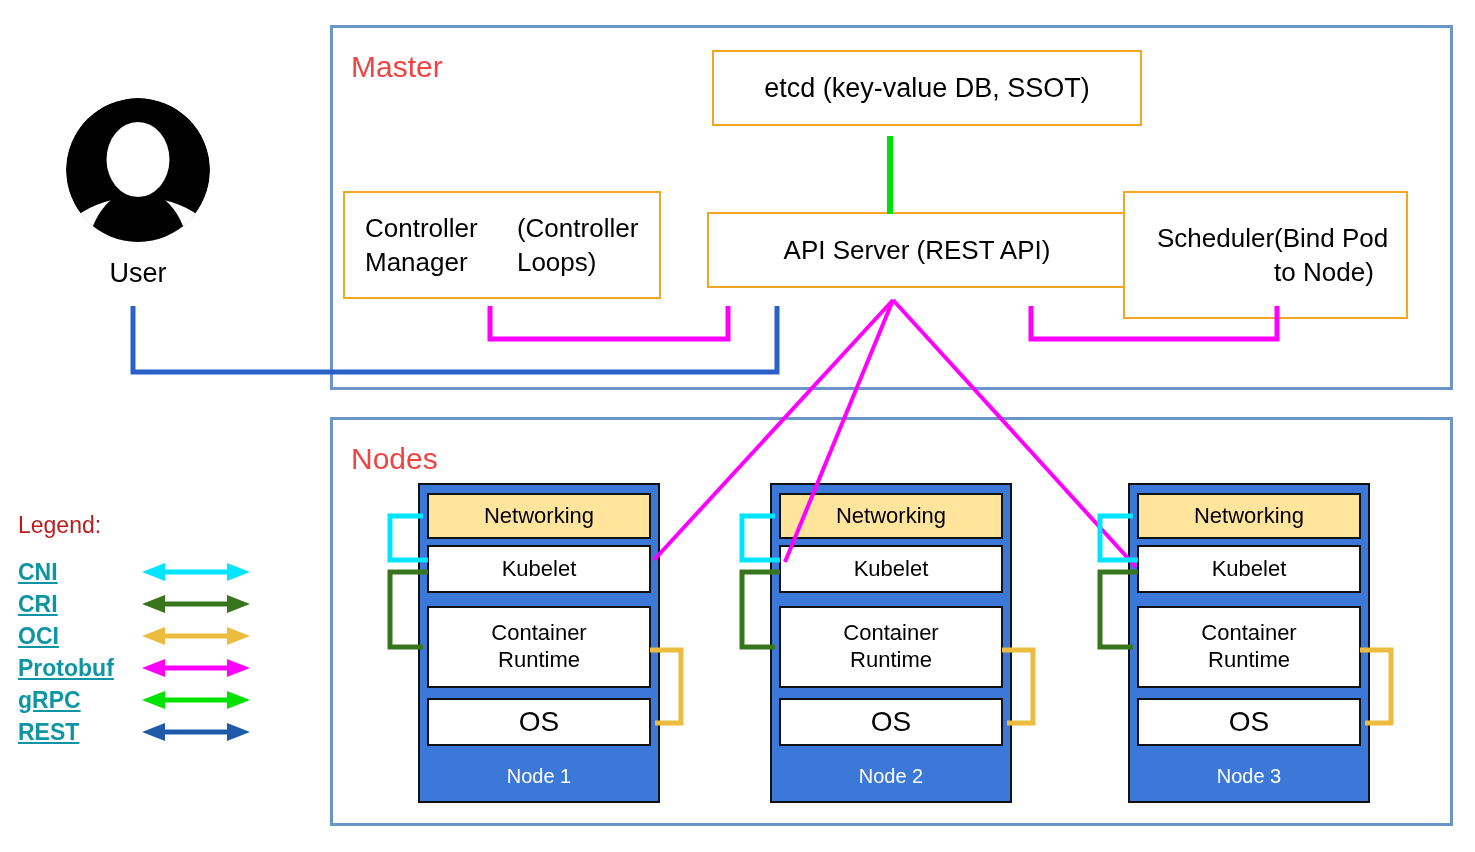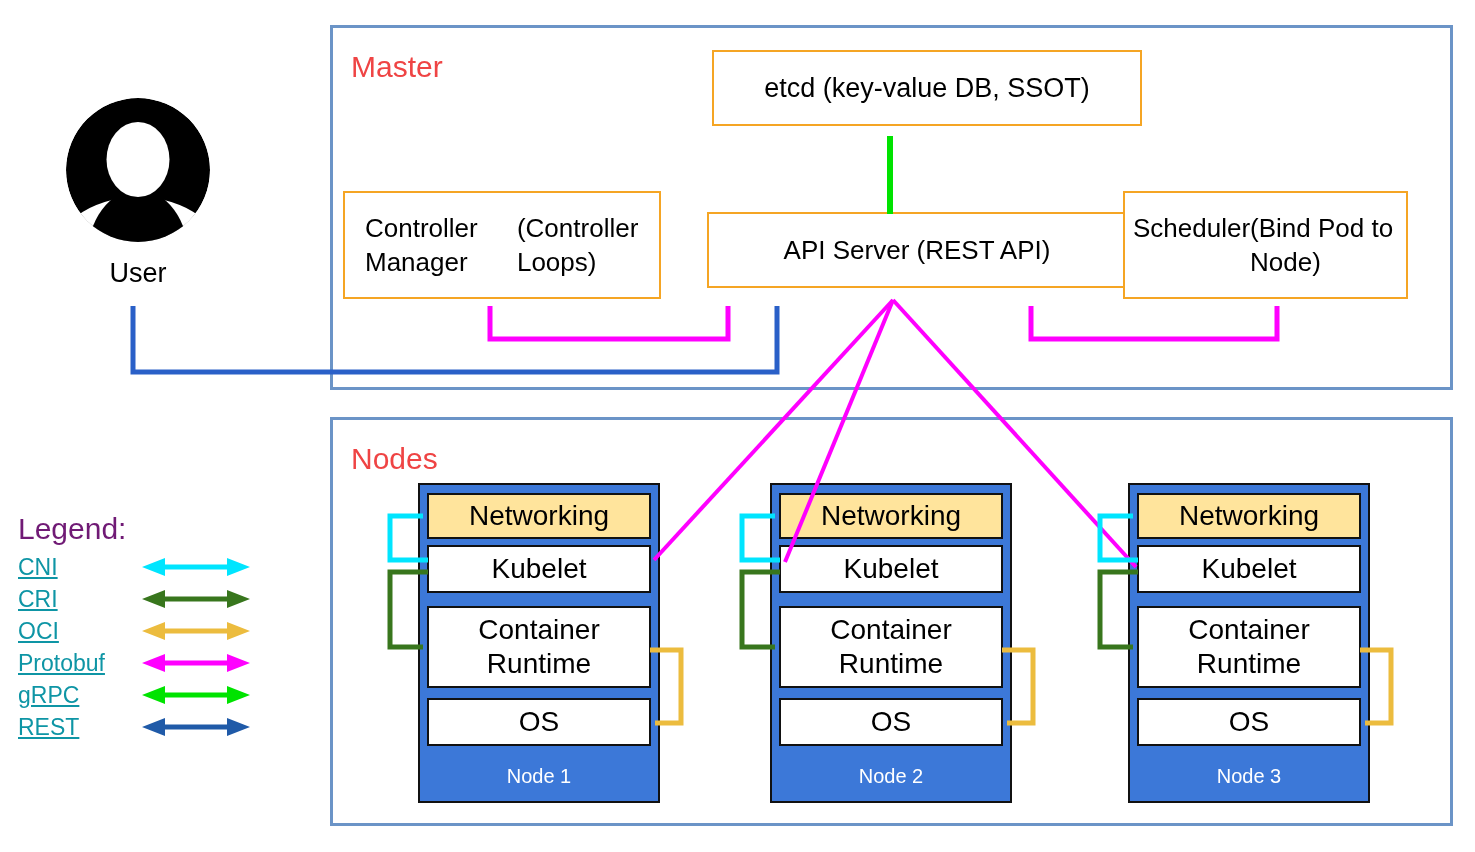--- a/index.html
+++ b/index.html
@@ -12,46 +12,46 @@
   .frame-master { left:330px; top:25px; width:1123px; height:365px; }
   .frame-nodes  { left:330px; top:417px; width:1123px; height:409px; }
   .frame-title { position:absolute; left:18px; top:22px; font-size:30px; color:#ef4444; }
 
   
   .obox { position:absolute; border:2px solid var(--c-orange_border,#f5a524); background:#fff;
           display:flex; align-items:center; justify-content:center; font-size:26px; }
   .obox-etcd      { left:678px; top:50px;  width:430px; height:76px;  font-size:27px;margin-left:34px; }
   .obox-cm        { left:343px; top:191px; width:318px; height:108px; justify-content:flex-start; padding-left:20px; }
   .obox-api       { left:707px; top:212px; width:420px; height:76px; }
-  .obox-scheduler { left:1123px; top:191px; width:285px; height:108px; justify-content:flex-start; padding-left:8px; }
+  .obox-scheduler { left:1123px; top:191px; width:285px; height:128px; justify-content:flex-start; padding-left:32px; }
   .two-line { display:flex; flex-direction:row; align-items:flex-start; line-height:1.32; }
 
   
   .user-icon { position:absolute; left:63px; top:95px; width:150px; height:150px; }
   .user-label { position:absolute; left:63px; top:258px; width:150px; text-align:center; font-size:27px; }
 
   
   .node { position:absolute; top:483px; width:242px; height:320px;
           background:var(--c-node_fill,#3c78d8); border:2px solid #111; }
   .node-1 { left:418px; } .node-2 { left:770px; } .node-3 { left:1128px; }
   .nlayer { position:absolute; left:7px; width:224px; background:#fff; border:2px solid #111;
             display:flex; align-items:center; justify-content:center; text-align:center;
-            font-size:28px; line-height:1.22; }
+            font-size:22px; line-height:1.22; }
   .nlayer.networking { top:8px;   height:46px; background:var(--c-networking_fill,#ffe49c); }
   .nlayer.kubelet    { top:60px;  height:48px; }
   .nlayer.runtime    { top:121px; height:82px; padding:0 26px; }
   .nlayer.os         { top:213px; height:48px; font-size:28px; }
   .node-title { position:absolute; left:0; right:0; top:280px; text-align:center;
                 color:#fff; font-size:20px; }
 
   
   .legend { position:absolute; left:18px; top:512px; width:270px; }
-  .legend-title { font-size:30px; margin-bottom:5px; color:#701a75; }
+  .legend-title { font-size:23px; margin-bottom:17px; color:#b91c1c; }
   .legend-row { display:flex; align-items:center; height:32px; }
-  .legend-link { width:122px; font-size:23px; color:var(--c-link,#0e95a5); text-decoration:underline; cursor:pointer; }
+  .legend-link { width:122px; font-size:23px; color:var(--c-link,#0e95a5); text-decoration:underline; cursor:pointer;font-weight:bold; }
   .legend-arrow { flex:0 0 auto; }
   .lg-cni      { fill:var(--c-cni,#00e5ff); }
   .lg-cri      { fill:var(--c-cri,#38761d); }
   .lg-oci      { fill:var(--c-oci,#ecbc3e); }
   .lg-protobuf { fill:var(--c-protobuf,#ff00ff); }
   .lg-grpc     { fill:var(--c-grpc,#00e300); }
   .lg-json     { fill:var(--c-json,#1f5aa8); }
 
   
   .wires { position:absolute; left:0; top:0; width:1475px; height:852px; pointer-events:none; }

